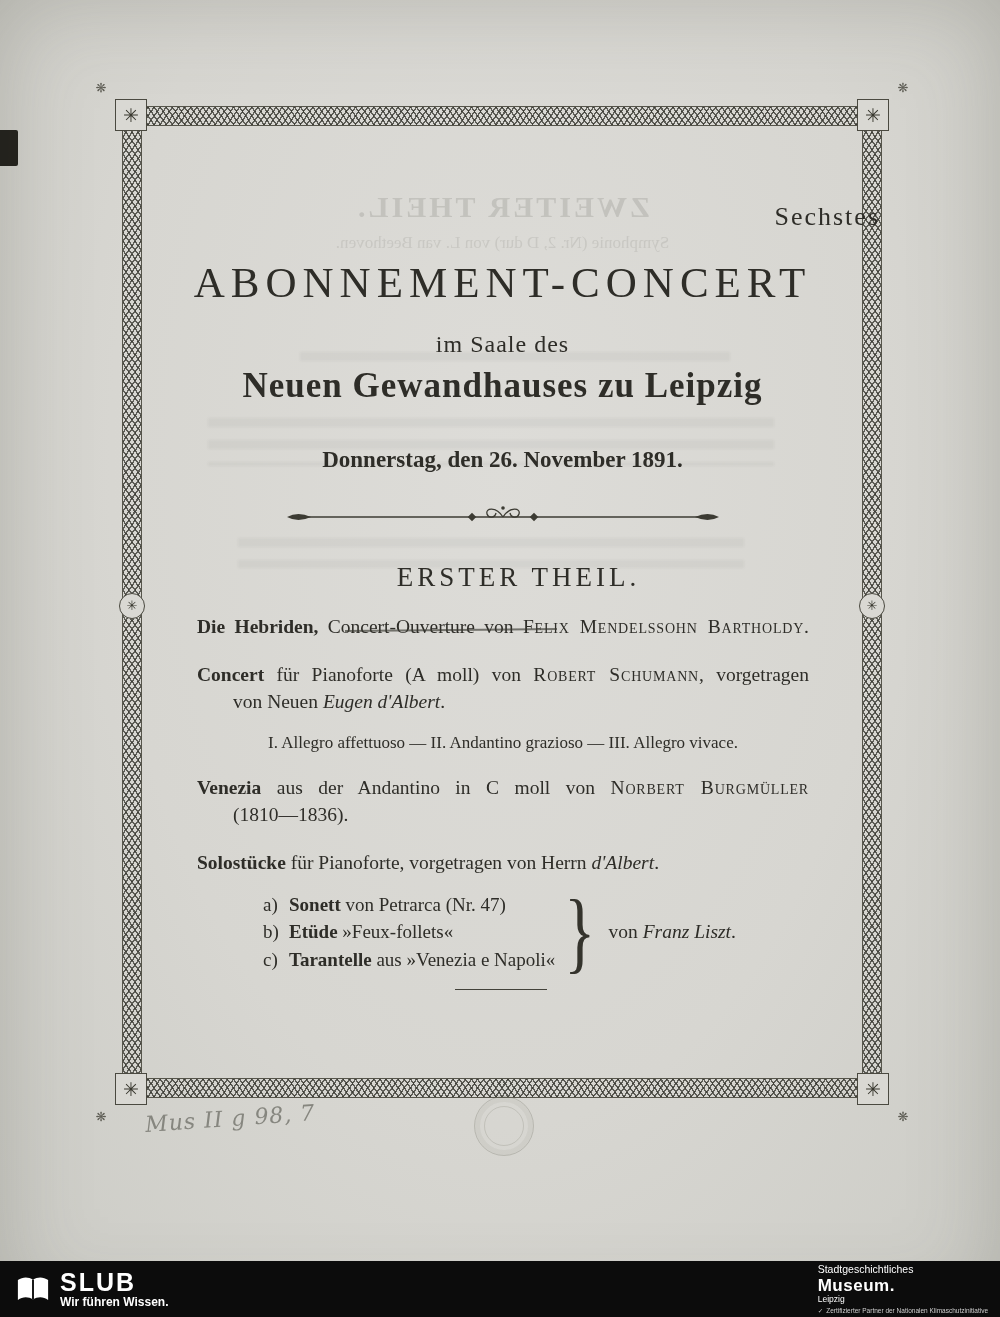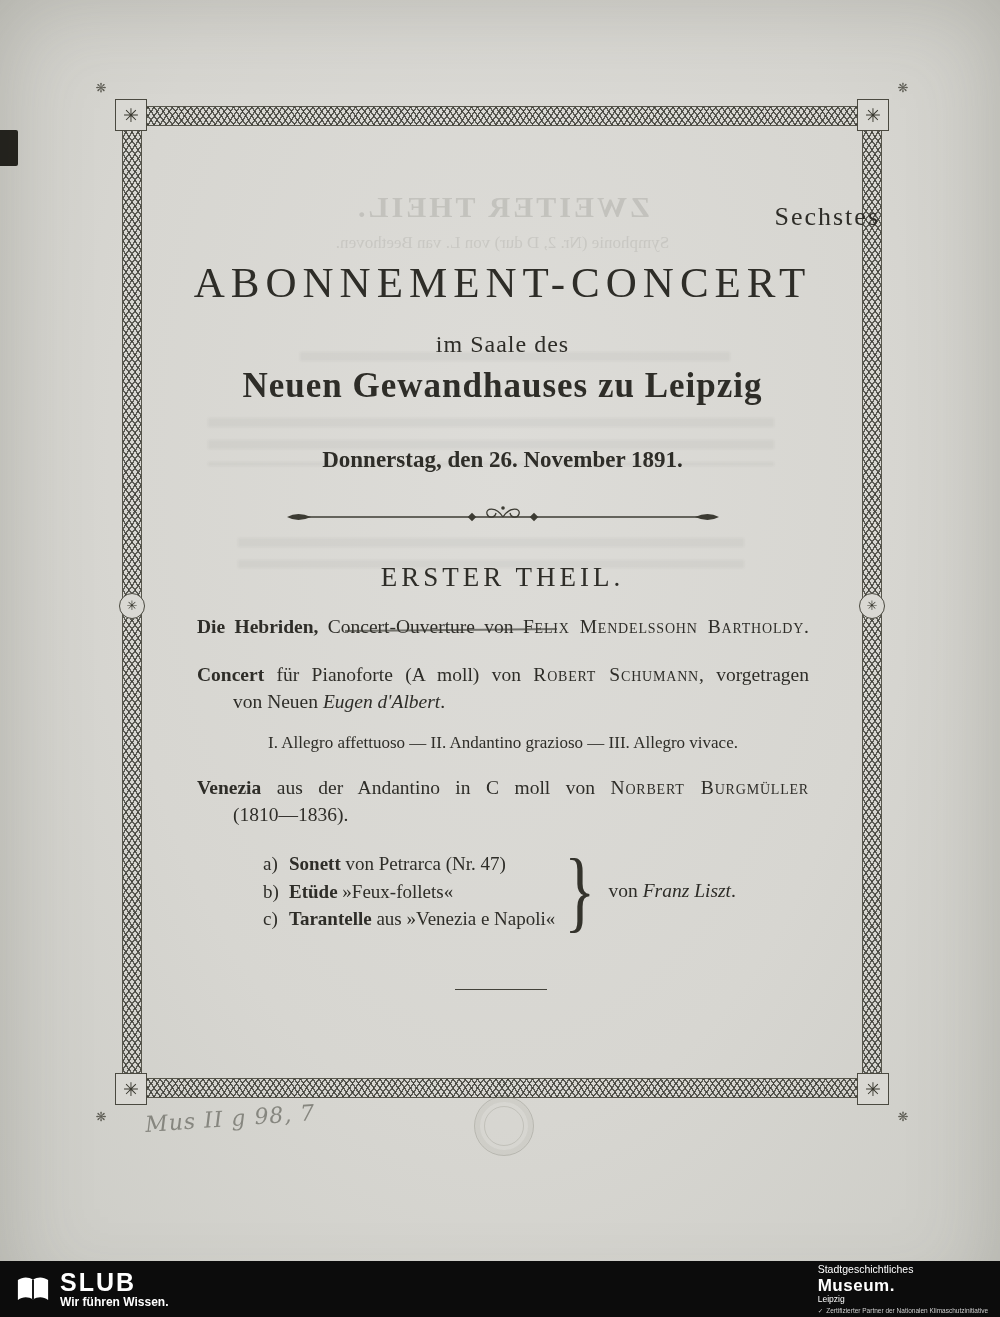--- a/index.html
+++ b/index.html
@@ -45,21 +45,21 @@
     background:repeating-linear-gradient(180deg, rgba(80,80,70,0.055) 0 9px, transparent 9px 22px); }
 
   
   .center-block { position:absolute; left:125px; width:755px; text-align:center; }
   .h-series { top:202px; font-size:26px; letter-spacing:2px;text-align:right; }
   .h-title  { top:258px; font-size:43px; letter-spacing:6px; font-weight:500; }
   .h-venue-intro { top:331px; font-size:24px; letter-spacing:1px; }
   .h-venue  { top:366px; font-size:35px; font-weight:700; letter-spacing:1px; }
   .h-date   { top:447px; font-size:23px; font-weight:700; }
   .divider  { top:500px; }
-  .h-part   { top:562px; font-size:27px; letter-spacing:4px; }
+  .h-part   { top:562px; font-size:27px; letter-spacing:4px;padding-left:16px; }
 
   
   .program { position:absolute; left:197px; top:614px; width:612px; font-size:19.5px; line-height:1.38; }
   .line { display:block; }
   .spread { text-align:justify; text-align-last:justify; }
   .indent { padding-left:36px; }
   .lead { font-weight:700; }
   .sc { font-variant:small-caps; letter-spacing:0.8px; }
   .it { font-style:italic; }
   .item { margin-bottom:21px; }
@@ -170,20 +170,23 @@
       <span class="line indent"><span>von Neuen </span><span class="it">Eugen d'Albert</span><span>.</span></span>
     </div>
 
     <div class="movements">I. Allegro affettuoso — II. Andantino grazioso — III. Allegro vivace.</div>
 
     <div class="item">
       <span class="line spread"><span class="lead">Venezia</span><span> aus der Andantino in C moll von </span><span class="sc">Norbert Burgmüller</span></span>
       <span class="line indent">(1810—1836).</span>
     </div>
 
+    <div class="item" style="margin-bottom:4px;">
+      <span class="line"><span class="lead">Solostücke</span><span> für Pianoforte, vorgetragen von Herrn </span><span class="it">d'Albert</span><span>.</span></span>
+    </div>
 
     <div class="solo-block">
       <div class="solo-list">
         <div class="solo-row">
             <span class="solo-label">a)</span>
             <span><span class="lead">Sonett</span><span> von Petrarca (Nr. 47)</span></span>
           </div>
         <div class="solo-row">
             <span class="solo-label">b)</span>
             <span><span class="lead">Etüde</span><span> »Feux-follets«</span></span>

